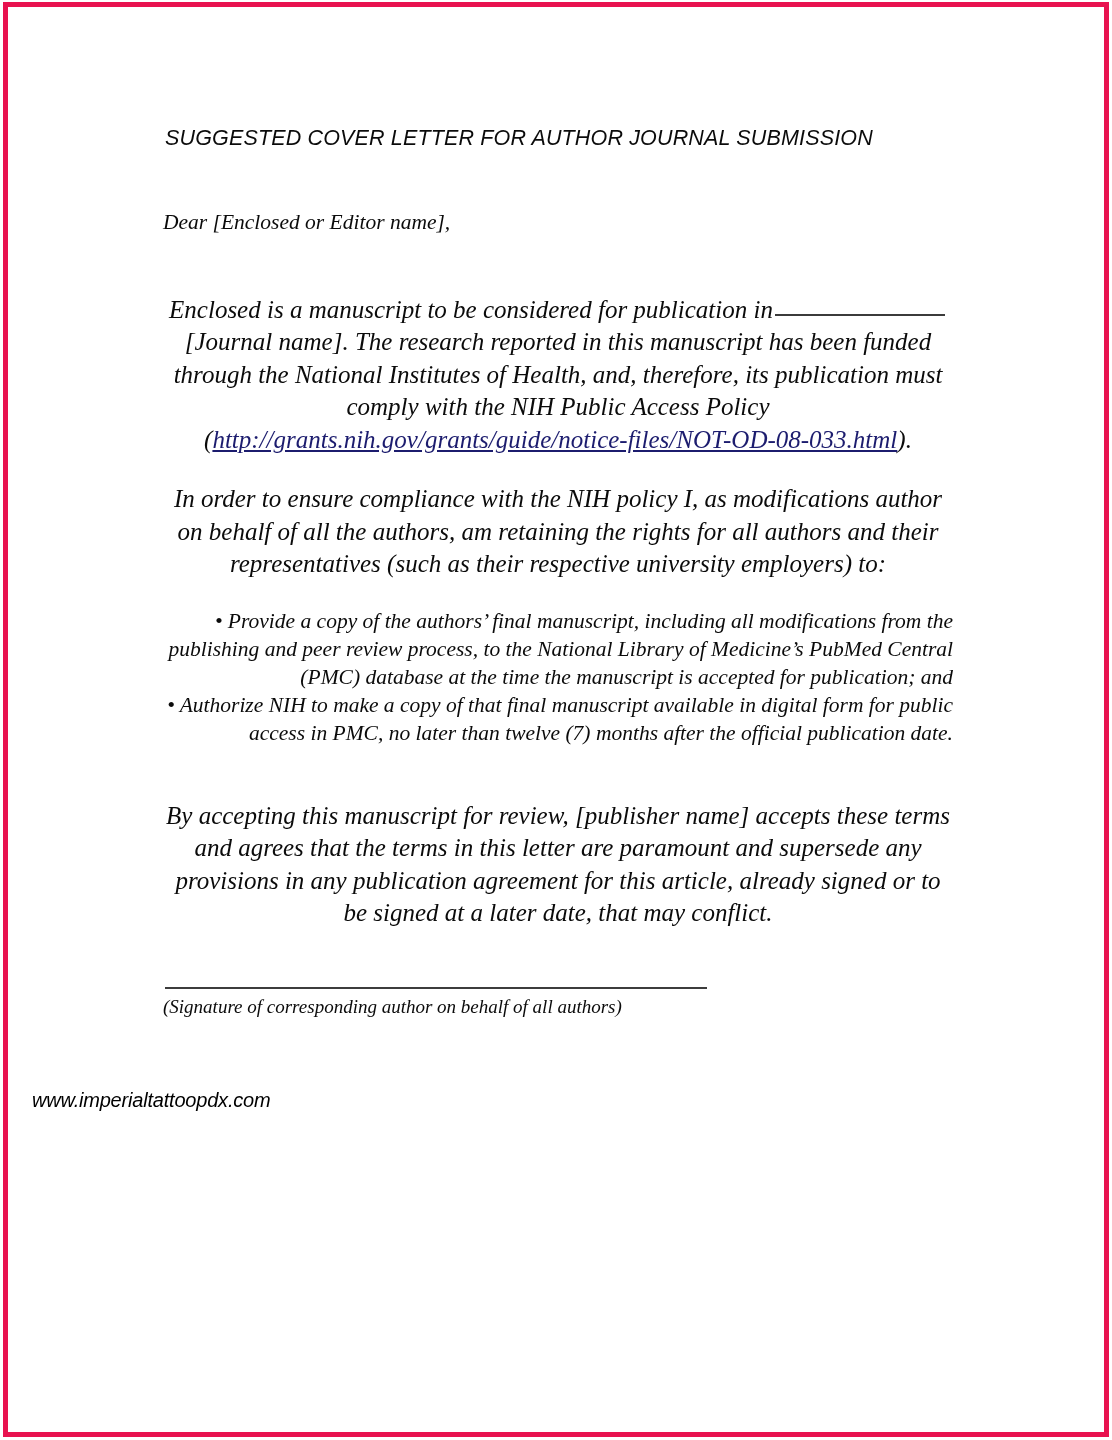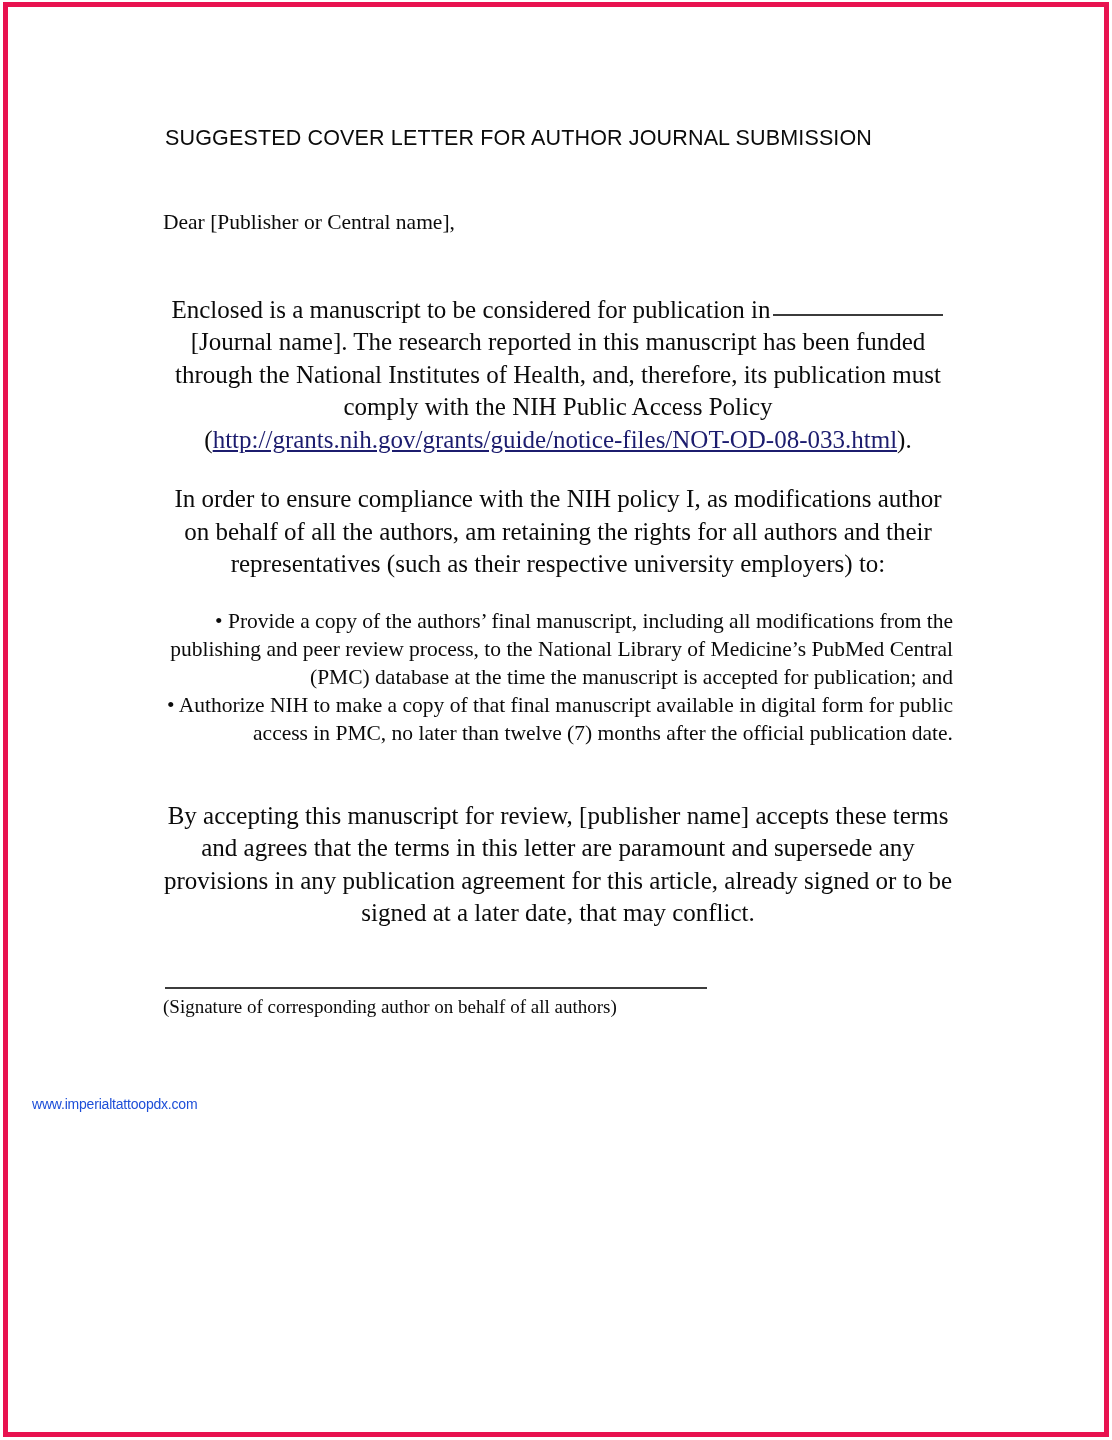--- a/index.html
+++ b/index.html
@@ -30,20 +30,21 @@
     pointer-events: none;
   }
 
   .sheet {
     position: absolute;
     left: 0;
     top: 0;
     width: 1112px;
     height: 1148px;
     box-sizing: border-box;
+    font-style: italic;
   }
 
   .letter-body {
     position: absolute;
     left: 163px;
     top: 125px;
     width: 790px;
   }
 
   .doc-title {
@@ -119,38 +120,38 @@
     color: #0b0b0b;
     line-height: 1.30;
     margin: 0;
   }
 
   .watermark {
     position: absolute;
     left: 32px;
     bottom: 36px;
     font-family: "Liberation Sans", sans-serif;
-    font-size: 14px;
+    font-size: 20px;
     letter-spacing: -0.2px;
-    color: #1d4ed8;
+    color: #000000;
     white-space: nowrap;
   }
 </style>
 </head>
 <body>
 
 <div class="page">
 
   <div class="sheet">
 
     <div class="letter-body">
 
       <h1 class="doc-title">SUGGESTED COVER LETTER FOR AUTHOR JOURNAL SUBMISSION</h1>
 
-      <p class="salutation">Dear [Publisher or Central name],</p>
+      <p class="salutation">Dear [Enclosed or Editor name],</p>
 
       <p class="para para-enclosed"><span>Enclosed is a manuscript to be considered for publication in</span><span class="blank-field"></span><span>[Journal name].  The research reported in this manuscript has been funded through the National Institutes of Health, and, therefore, its publication must comply with the NIH Public Access Policy (</span><a class="doc-link" href="#">http://grants.nih.gov/grants/guide/notice-files/NOT-OD-08-033.html</a><span>).</span></p>
 
       <p class="para para-compliance">In order to ensure compliance with the NIH policy I, as modifications author on behalf of all the authors, am retaining the rights for all authors and their representatives (such as their respective university employers) to:</p>
 
       <div class="bullet-block">
         <p class="bullet-line">• Provide a copy of the authors’ final manuscript, including all modifications from the publishing and peer review process, to the National Library of Medicine’s PubMed Central (PMC) database at the time the manuscript is accepted for publication; and</p>
         <p class="bullet-line">• Authorize NIH to make a copy of that final manuscript available in digital form for public access in PMC, no later than twelve (7) months after the official publication date.</p>
       </div>
 

